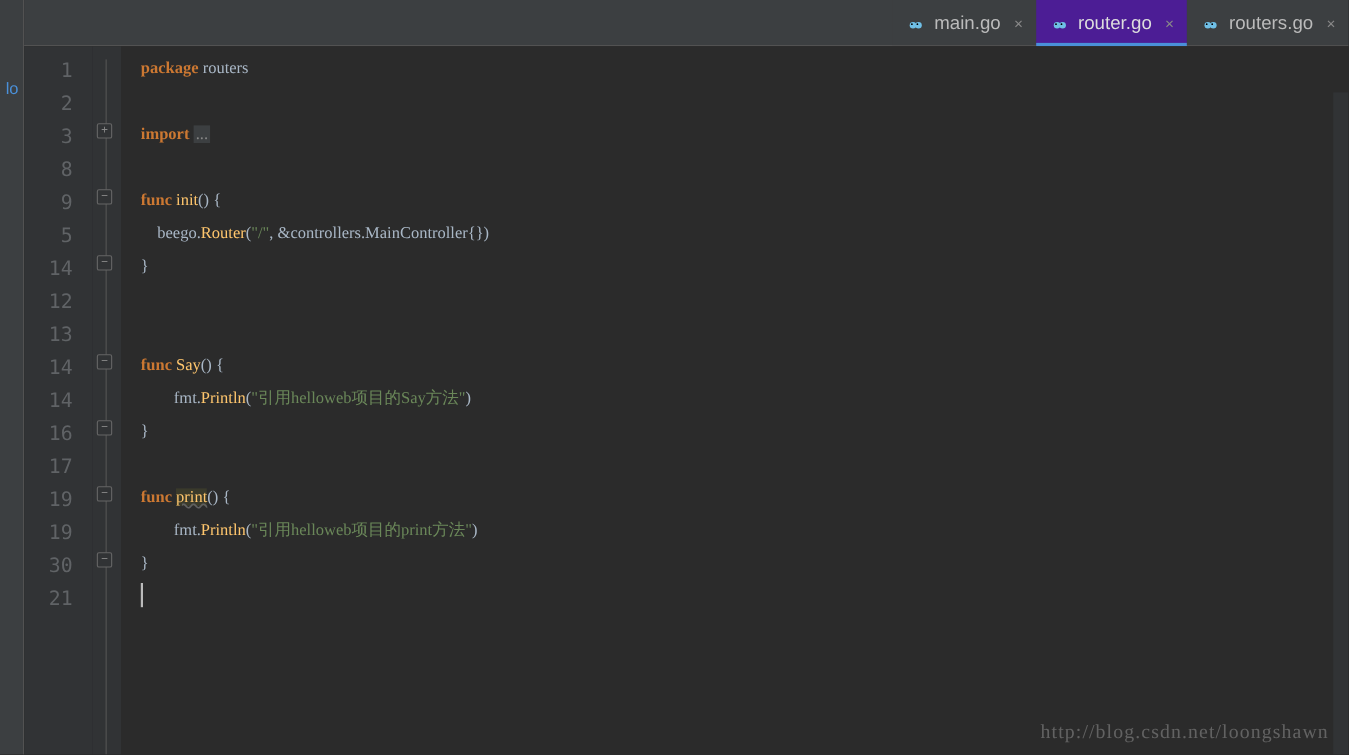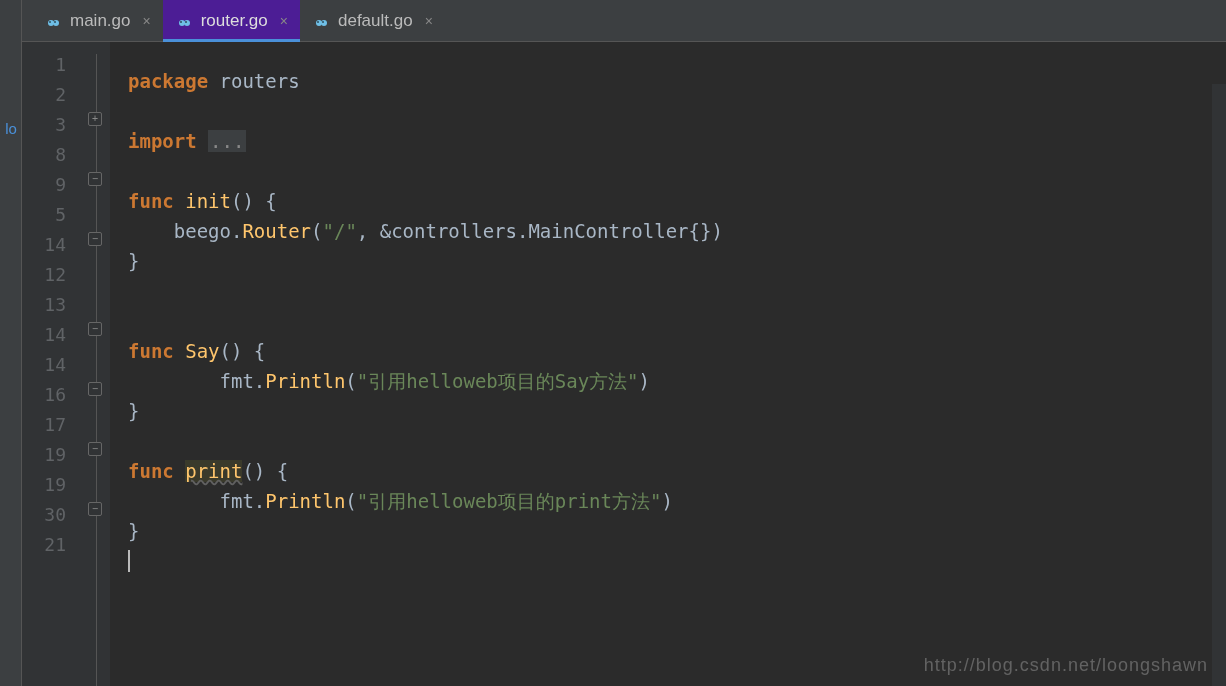--- a/index.html
+++ b/index.html
@@ -22,38 +22,38 @@
   }
   .left-strip-label {
     position: absolute;
     top: 72px;
     left: 0;
     width: 22px;
     color: #4a90d9;
     font-size: 15px;
     text-align: center;
     font-family: sans-serif;
-    margin-top: 48px;
   }
   .main {
     position: absolute;
     left: 22px;
     top: 0;
     right: 0;
     bottom: 0;
     display: flex;
     flex-direction: column;
   }
   .tabbar {
     height: 42px;
     background: #3c3f41;
     border-bottom: 1px solid #555;
     display: flex;
     align-items: stretch;
     padding-left: 10px;
+    justify-content: flex-end;
   }
   .tab {
     display: flex;
     align-items: center;
     padding: 0 12px;
     gap: 8px;
     color: #bbb;
     font-size: 17px;
     font-family: sans-serif;
     background: #3c3f41;
@@ -121,24 +121,25 @@
     font-size: 10px;
     line-height: 12px;
     text-align: center;
     color: #888;
     background: #313335;
     border: 1px solid #666;
     border-radius: 2px;
   }
   .code {
     flex: 1;
-    padding: 24px 0 0 18px;
-    font-size: 19px;
+    padding: 5px 0 0 18px;
+    font-size: 15px;
     line-height: 30px;
     white-space: pre;
+    font-family: Liberation Serif, serif;
   }
   .kw { color: #cc7832; font-weight: bold; }
   .ident { color: #a9b7c6; }
   .funcname { color: #ffc66d; }
   .str { color: #6a8759; }
   .folded { background: #3c3f41; color: #888; padding: 0 2px; }
   .hl { background: #3a3a2b; }
   .squiggle {
     text-decoration: underline wavy #606060;
   }
@@ -148,21 +149,21 @@
     height: 22px;
     background: #bbb;
     vertical-align: middle;
     margin-bottom: 4px;
   }
   .watermark {
     position: absolute;
     right: 18px;
     bottom: 10px;
     color: rgba(200,200,200,0.35);
-    font-family: Liberation Sans, sans-serif;
+    font-family: Liberation Serif, serif;
     font-size: 18px;
     letter-spacing: 1px;
   }
   .scrollbar {
     position: absolute;
     top: 42px;
     right: 0;
     width: 14px;
     bottom: 0;
     background: #313335;
@@ -204,21 +205,21 @@
     </div>
     <div class="tab">
       <span class="go-icon">
         <svg viewBox="0 0 18 18">
             <circle cx="7" cy="11" r="3" fill="#6fbfe6"></circle>
             <circle cx="12" cy="11" r="3" fill="#6fbfe6"></circle>
             <circle cx="6" cy="10" r="0.8" fill="#000"></circle>
             <circle cx="11" cy="10" r="0.8" fill="#000"></circle>
           </svg>
       </span>
-      <span>default.go</span>
+      <span>routers.go</span>
       <span class="close-x">×</span>
     </div>
   </div>
 
   <div class="editor-wrap">
 
     <div class="gutter">
       <div class="ln">1</div>
       <div class="ln">2</div>
       <div class="ln">3</div>

